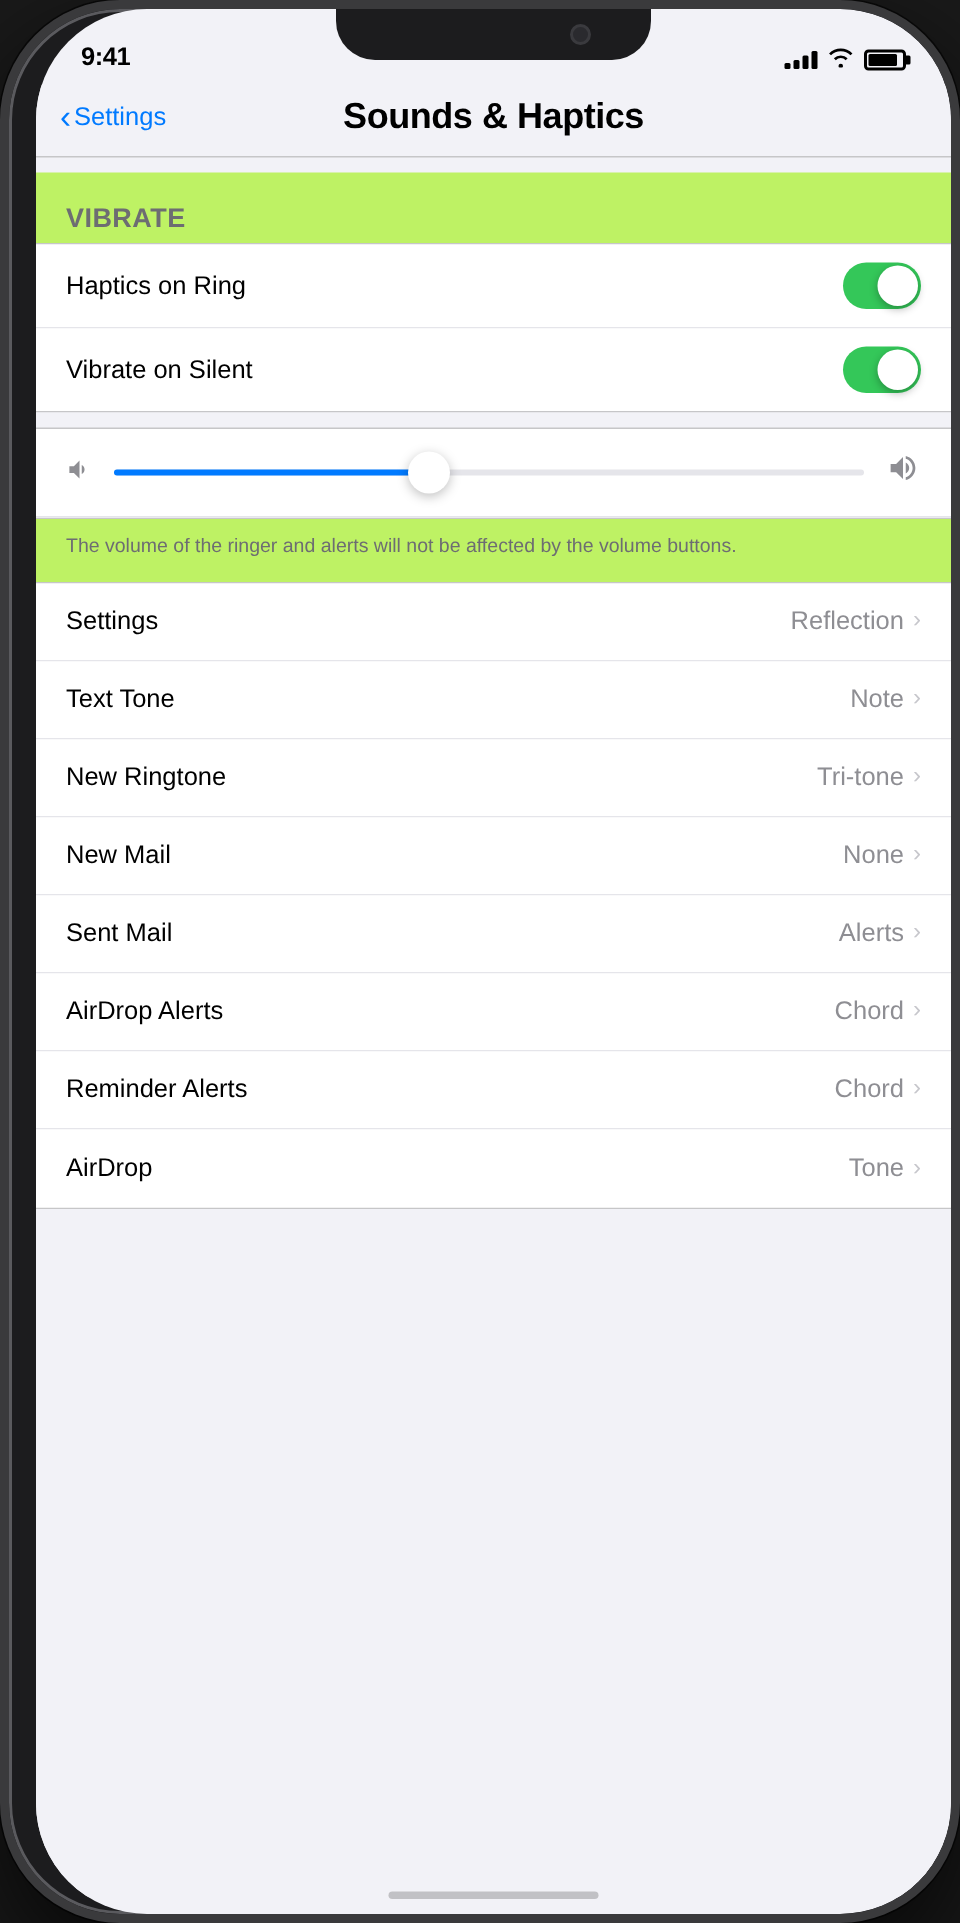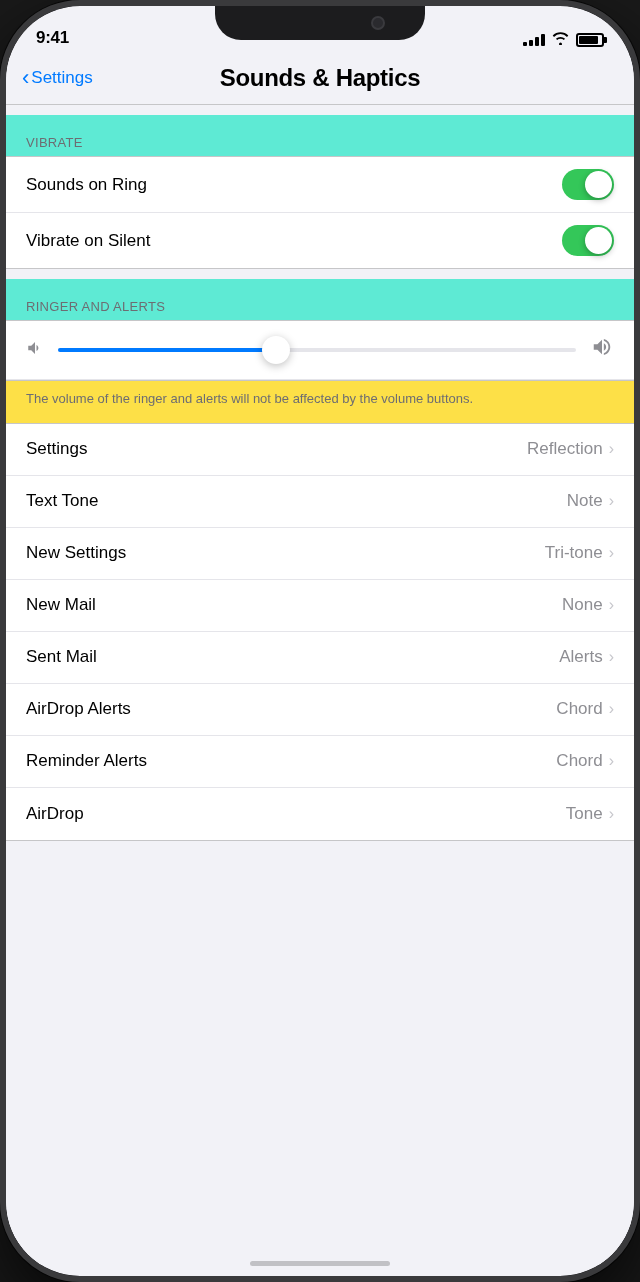--- a/index.html
+++ b/index.html
@@ -17,20 +17,21 @@
       height: 1282px;
       position: relative;
       background: #1c1c1e;
       border-radius: 80px;
       border: 6px solid #3a3a3c;
       box-shadow:
         inset 0 0 0 2px #5a5a5e,
         0 30px 80px rgba(0,0,0,0.8),
         0 0 0 1px #0a0a0a;
       overflow: hidden;
+      padding-left: 18px;
     }
 
     
     .phone-frame::before {
       content: '';
       position: absolute;
       left: -10px;
       top: 200px;
       width: 6px;
       height: 60px;
@@ -178,26 +179,26 @@
 
     
     .content {
       overflow-y: auto;
       height: calc(100% - 110px);
       background: #f2f2f7;
     }
 
     .section-header {
       padding: 20px 20px 6px;
-      font-size: 13px;
-      font-weight: 400;
+      font-size: 18px;
+      font-weight: 700;
       color: #6d6d72;
       letter-spacing: 0.3px;
       text-transform: uppercase;
-      background: #5eead4;
+      background: #bef264;
     }
 
     .settings-group {
       background: #fff;
       border-top: 1px solid #c6c6c8;
       border-bottom: 1px solid #c6c6c8;
       margin-bottom: 0;
     }
 
     .settings-row {
@@ -316,21 +317,21 @@
       border-radius: 50%;
       box-shadow: 0 2px 8px rgba(0,0,0,0.25);
     }
 
     
     .footer-note {
       padding: 8px 20px 14px;
       font-size: 13px;
       color: #6d6d72;
       line-height: 1.5;
-      background: #fde047;
+      background: #bef264;
     }
 
     
     .home-indicator {
       position: absolute;
       bottom: 10px;
       left: 50%;
       transform: translateX(-50%);
       width: 140px;
       height: 5px;
@@ -382,35 +383,34 @@
       </div>
       <span class="nav-title">Sounds &amp; Haptics</span>
     </div>
 
     <div class="content">
 
       <div class="spacer"></div>
       <div class="section-header">VIBRATE</div>
       <div class="settings-group">
         <div class="settings-row">
-          <span class="row-label">Sounds on Ring</span>
+          <span class="row-label">Haptics on Ring</span>
           <div class="toggle on">
             <div class="toggle-thumb"></div>
           </div>
         </div>
         <div class="settings-row">
           <span class="row-label">Vibrate on Silent</span>
           <div class="toggle on">
             <div class="toggle-thumb"></div>
           </div>
         </div>
       </div>
 
       <div class="spacer"></div>
-      <div class="section-header">RINGER AND ALERTS</div>
       <div class="settings-group">
 
         <div class="volume-row">
           <span class="volume-icon">
             <svg width="18" height="18" viewBox="0 0 24 24" fill="#8e8e93">
               <path d="M3 9v6h4l5 5V4L7 9H3zm13.5 3c0-1.77-1.02-3.29-2.5-4.03v8.05c1.48-.73 2.5-2.25 2.5-4.02z"></path>
             </svg>
           </span>
           <div class="slider-container">
             <div class="slider-track">
@@ -440,21 +440,21 @@
 
         <div class="settings-row">
           <span class="row-label">Text Tone</span>
           <div class="row-right">
             <span class="row-value">Note</span>
             <span class="chevron-right">›</span>
           </div>
         </div>
 
         <div class="settings-row">
-          <span class="row-label">New Settings</span>
+          <span class="row-label">New Ringtone</span>
           <div class="row-right">
             <span class="row-value">Tri-tone</span>
             <span class="chevron-right">›</span>
           </div>
         </div>
 
         <div class="settings-row">
           <span class="row-label">New Mail</span>
           <div class="row-right">
             <span class="row-value">None</span>

